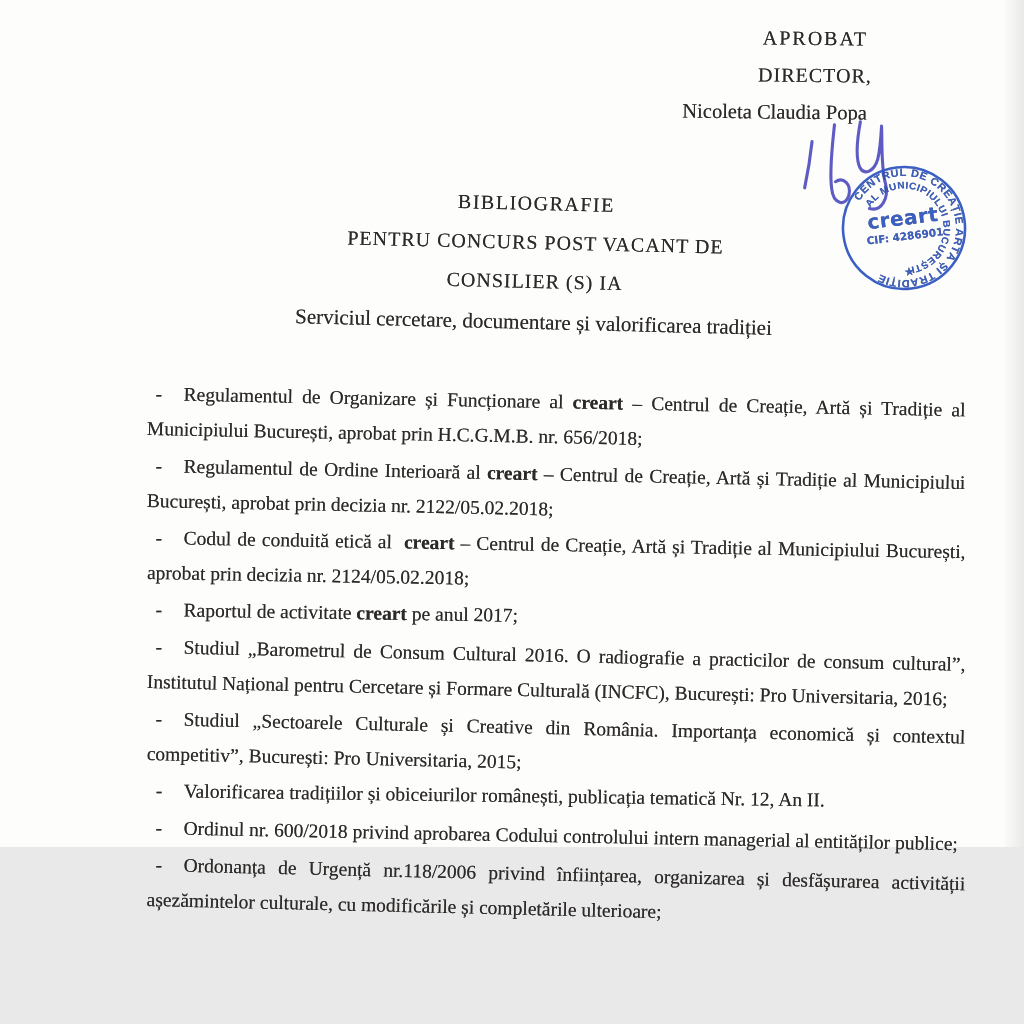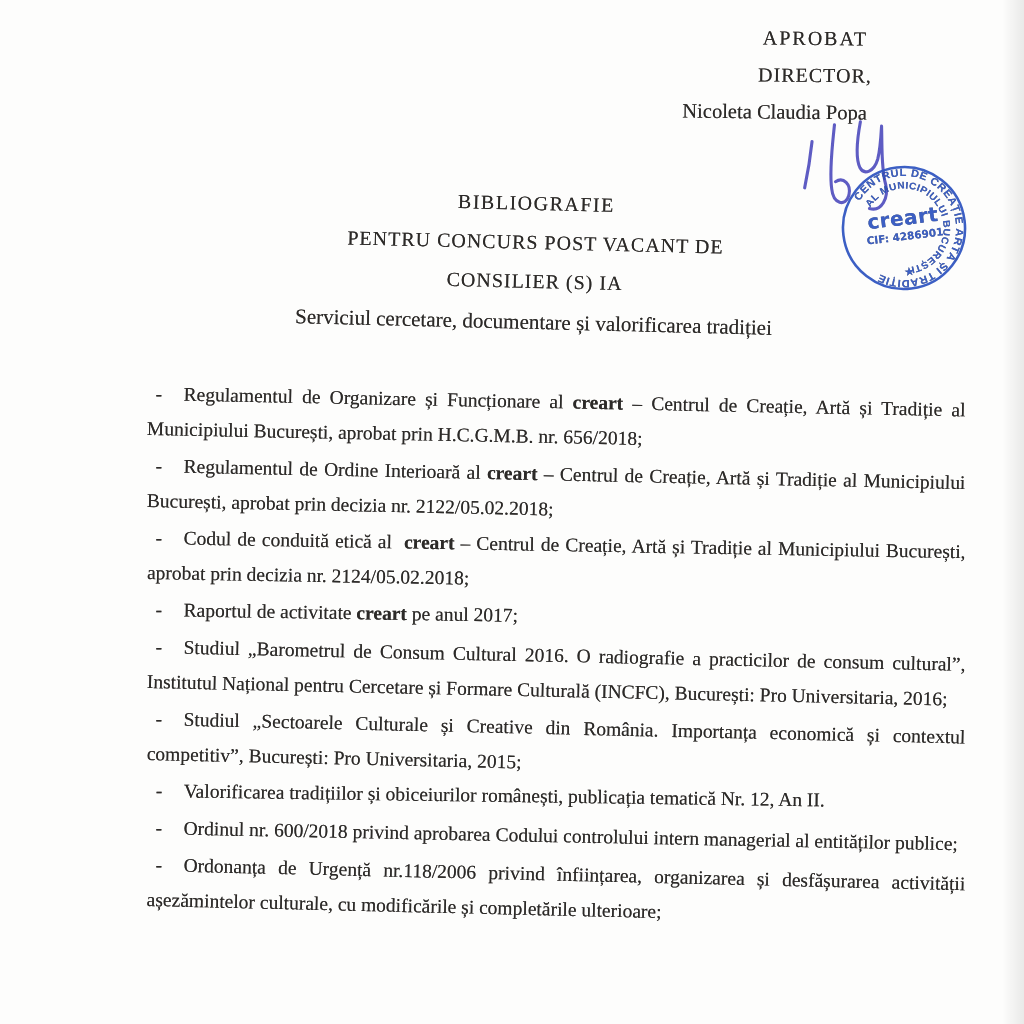--- a/index.html
+++ b/index.html
@@ -4,21 +4,21 @@
 <style>
   :root{
     --ink:#2c2a28;
     --stamp:#2e54c0;
     --sig:#4c4abc;
     --paper:#fdfdfc;
   }
   *{margin:0;padding:0;box-sizing:border-box;}
   html,body{width:1024px;height:1024px;overflow:hidden;background:#e9e9e9;}
   .page{
-    position:relative;width:1024px;height:1024px;background:var(--paper);
+    position:relative;width:1024px;height:847px;background:var(--paper);
     font-family:"Liberation Serif","DejaVu Serif",serif;color:var(--ink);
     text-shadow:0 0 0.6px rgba(44,42,40,0.72);
   }
   .edge-shadow{
     position:absolute;top:0;right:0;width:22px;height:100%;
     background:linear-gradient(to right,rgba(0,0,0,0),rgba(0,0,0,0.08));
     pointer-events:none;
   }
 
   

